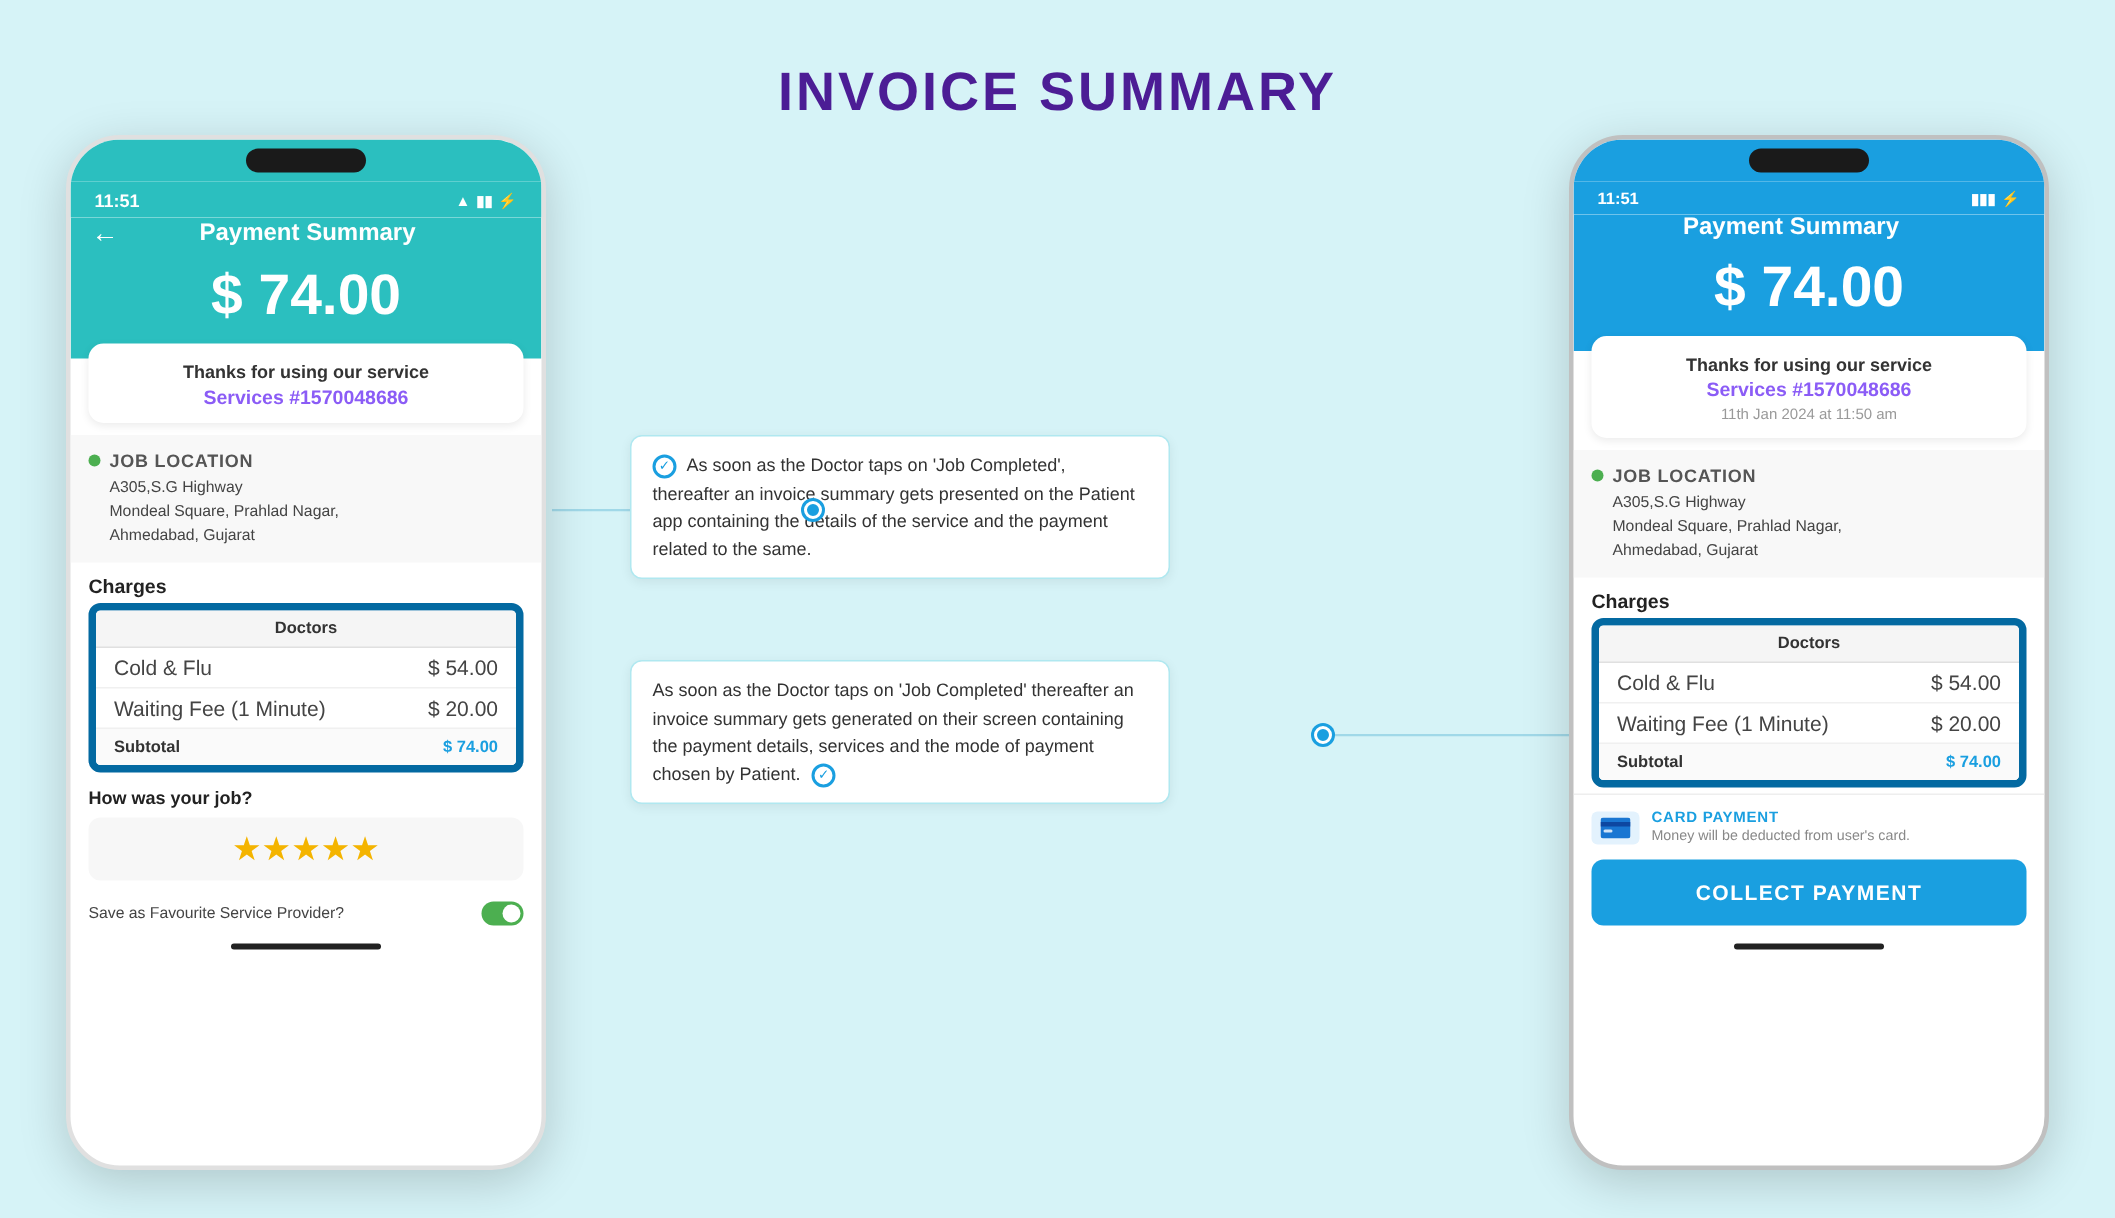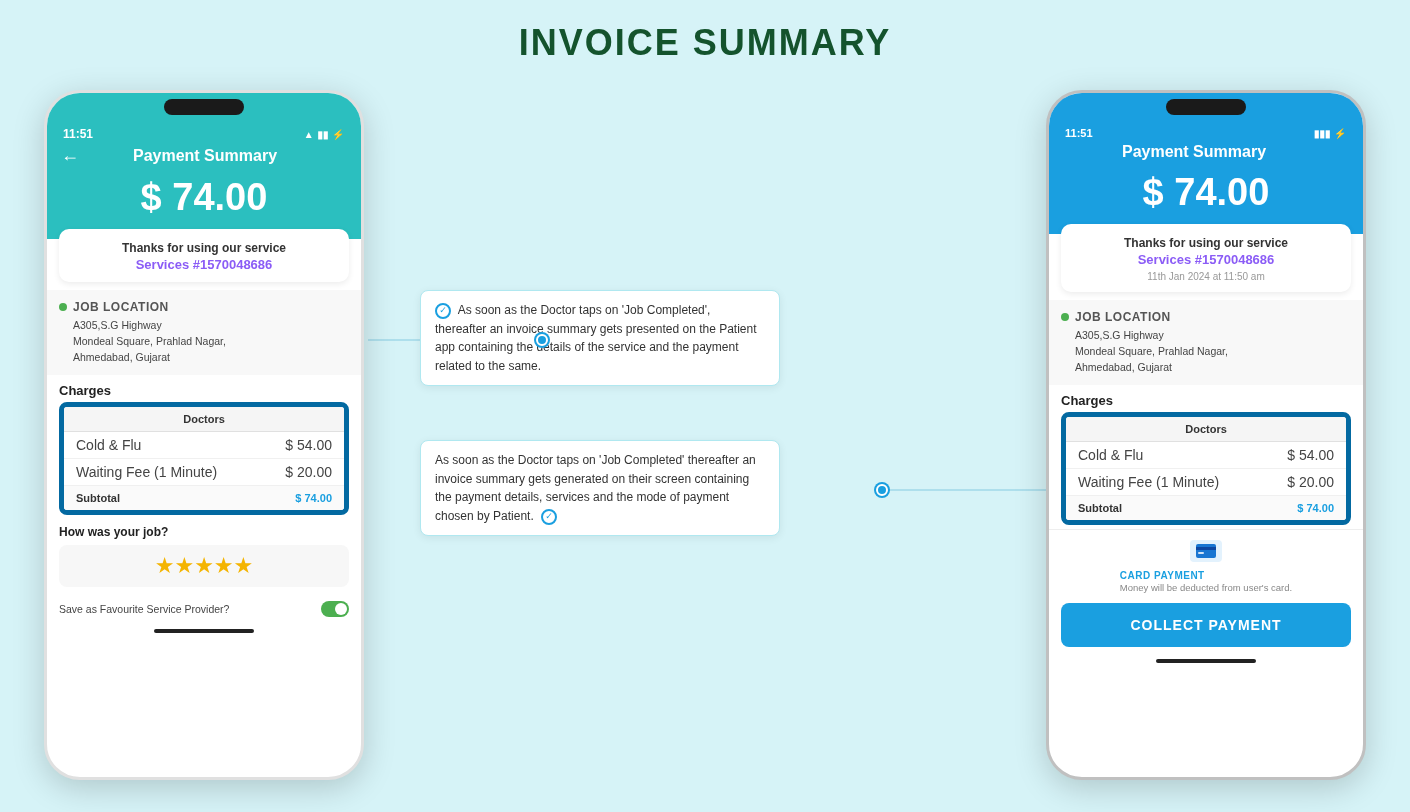--- a/index.html
+++ b/index.html
@@ -8,24 +8,24 @@
       height: 812px;
       background: #d6f3f7;
       font-family: -apple-system, BlinkMacSystemFont, 'Segoe UI', sans-serif;
       overflow: hidden;
       position: relative;
     }
 
     
     .page-title {
       text-align: center;
-      padding-top: 22px;
+      padding-top: 40px;
       font-size: 36px;
       font-weight: 800;
-      color: #14532d;
+      color: #4c1d95;
       letter-spacing: 2px;
       text-transform: uppercase;
     }
 
     
     .phone {
       position: absolute;
       top: 90px;
       border-radius: 36px;
       background: #fff;
@@ -256,21 +256,20 @@
     }
 
     
     .payment-method-row {
       display: flex;
       align-items: center;
       padding: 10px 12px;
       gap: 8px;
       border-top: 1px solid #eee;
       margin-top: 4px;
-      flex-direction: column;
     }
     .card-icon-box {
       width: 32px;
       height: 22px;
       background: #e3f2fd;
       border-radius: 4px;
       display: flex;
       align-items: center;
       justify-content: center;
     }

